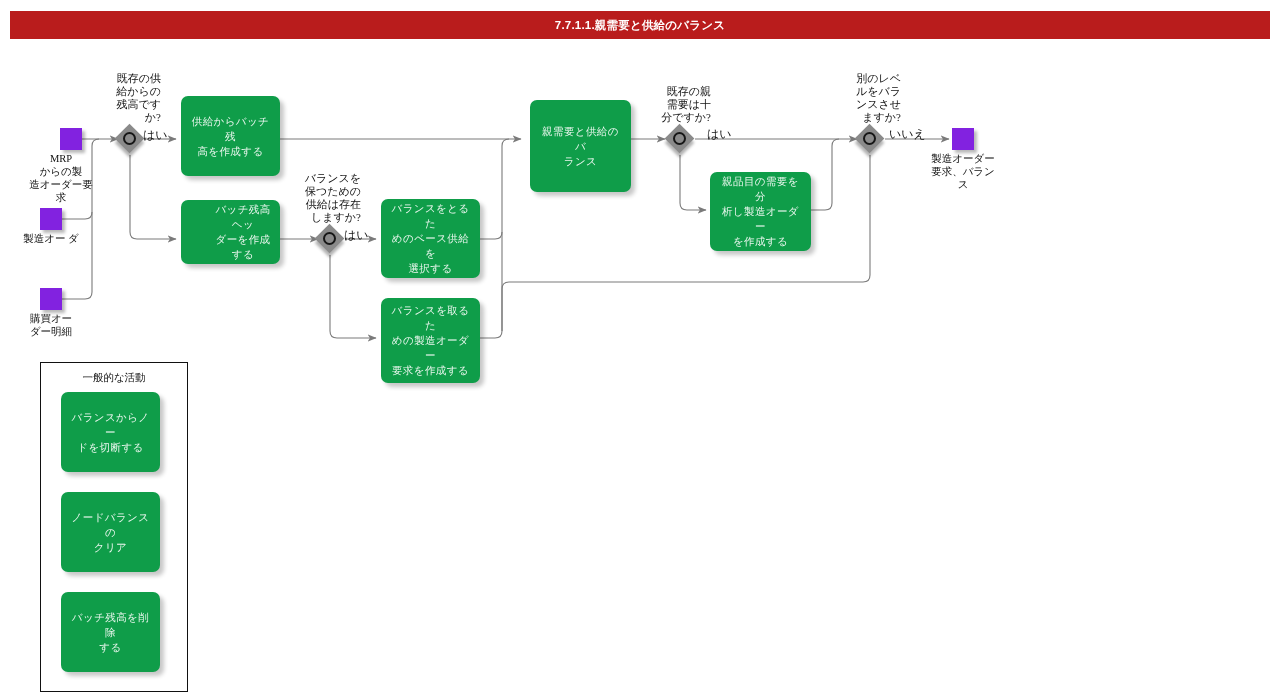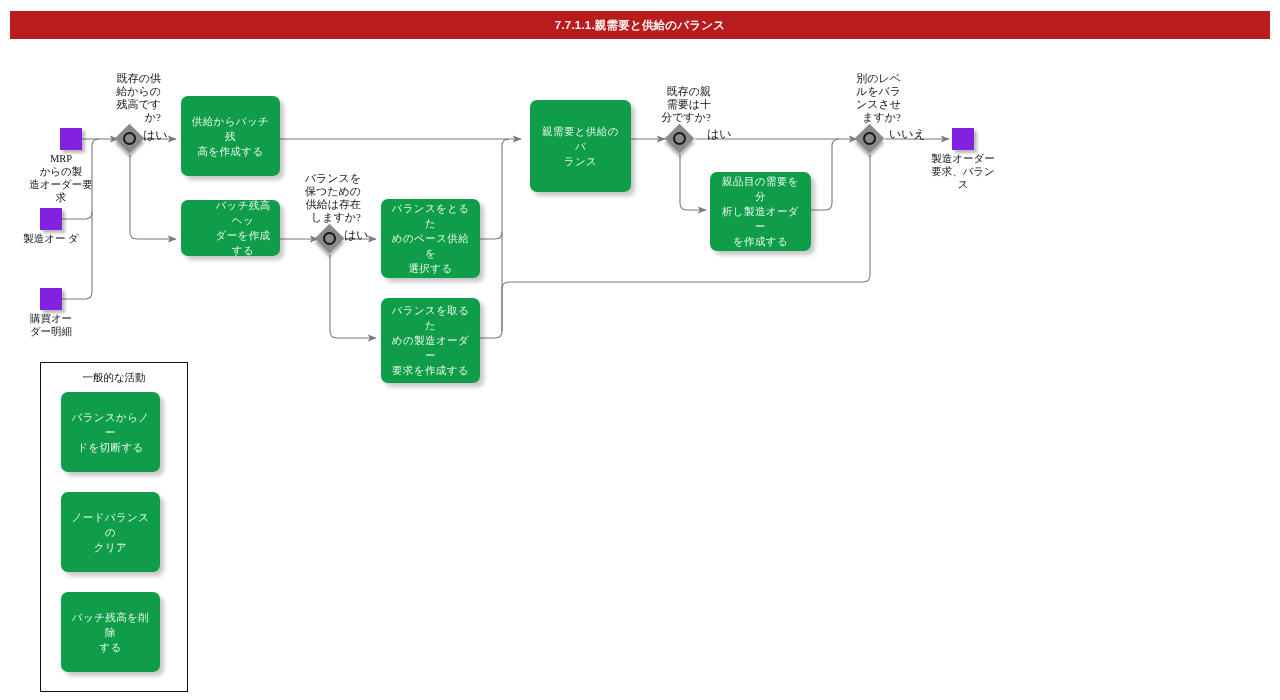--- a/index.html
+++ b/index.html
@@ -207,21 +207,21 @@
     <div class="dia"></div>
     <div class="circ"></div>
   </div>
   <div class="edgelbl" style="left:889px;top:126px;">いいえ</div>
 
   <div class="act" style="left:181px;top:96px;width:99px;height:80px;">
     <div class="t">供給からバッチ残
 高を作成する</div>
   </div>
 
-  <div class="act" style="left:181px;top:200px;width:99px;height:56px;padding-left:32px;">
+  <div class="act" style="left:181px;top:200px;width:99px;height:64px;padding-left:32px;">
     <div class="t">バッチ残高ヘッ
 ダーを作成する</div>
   </div>
 
   <div class="act" style="left:381px;top:199px;width:99px;height:79px;">
     <div class="t">バランスをとるた
 めのベース供給を
 選択する</div>
   </div>
 

